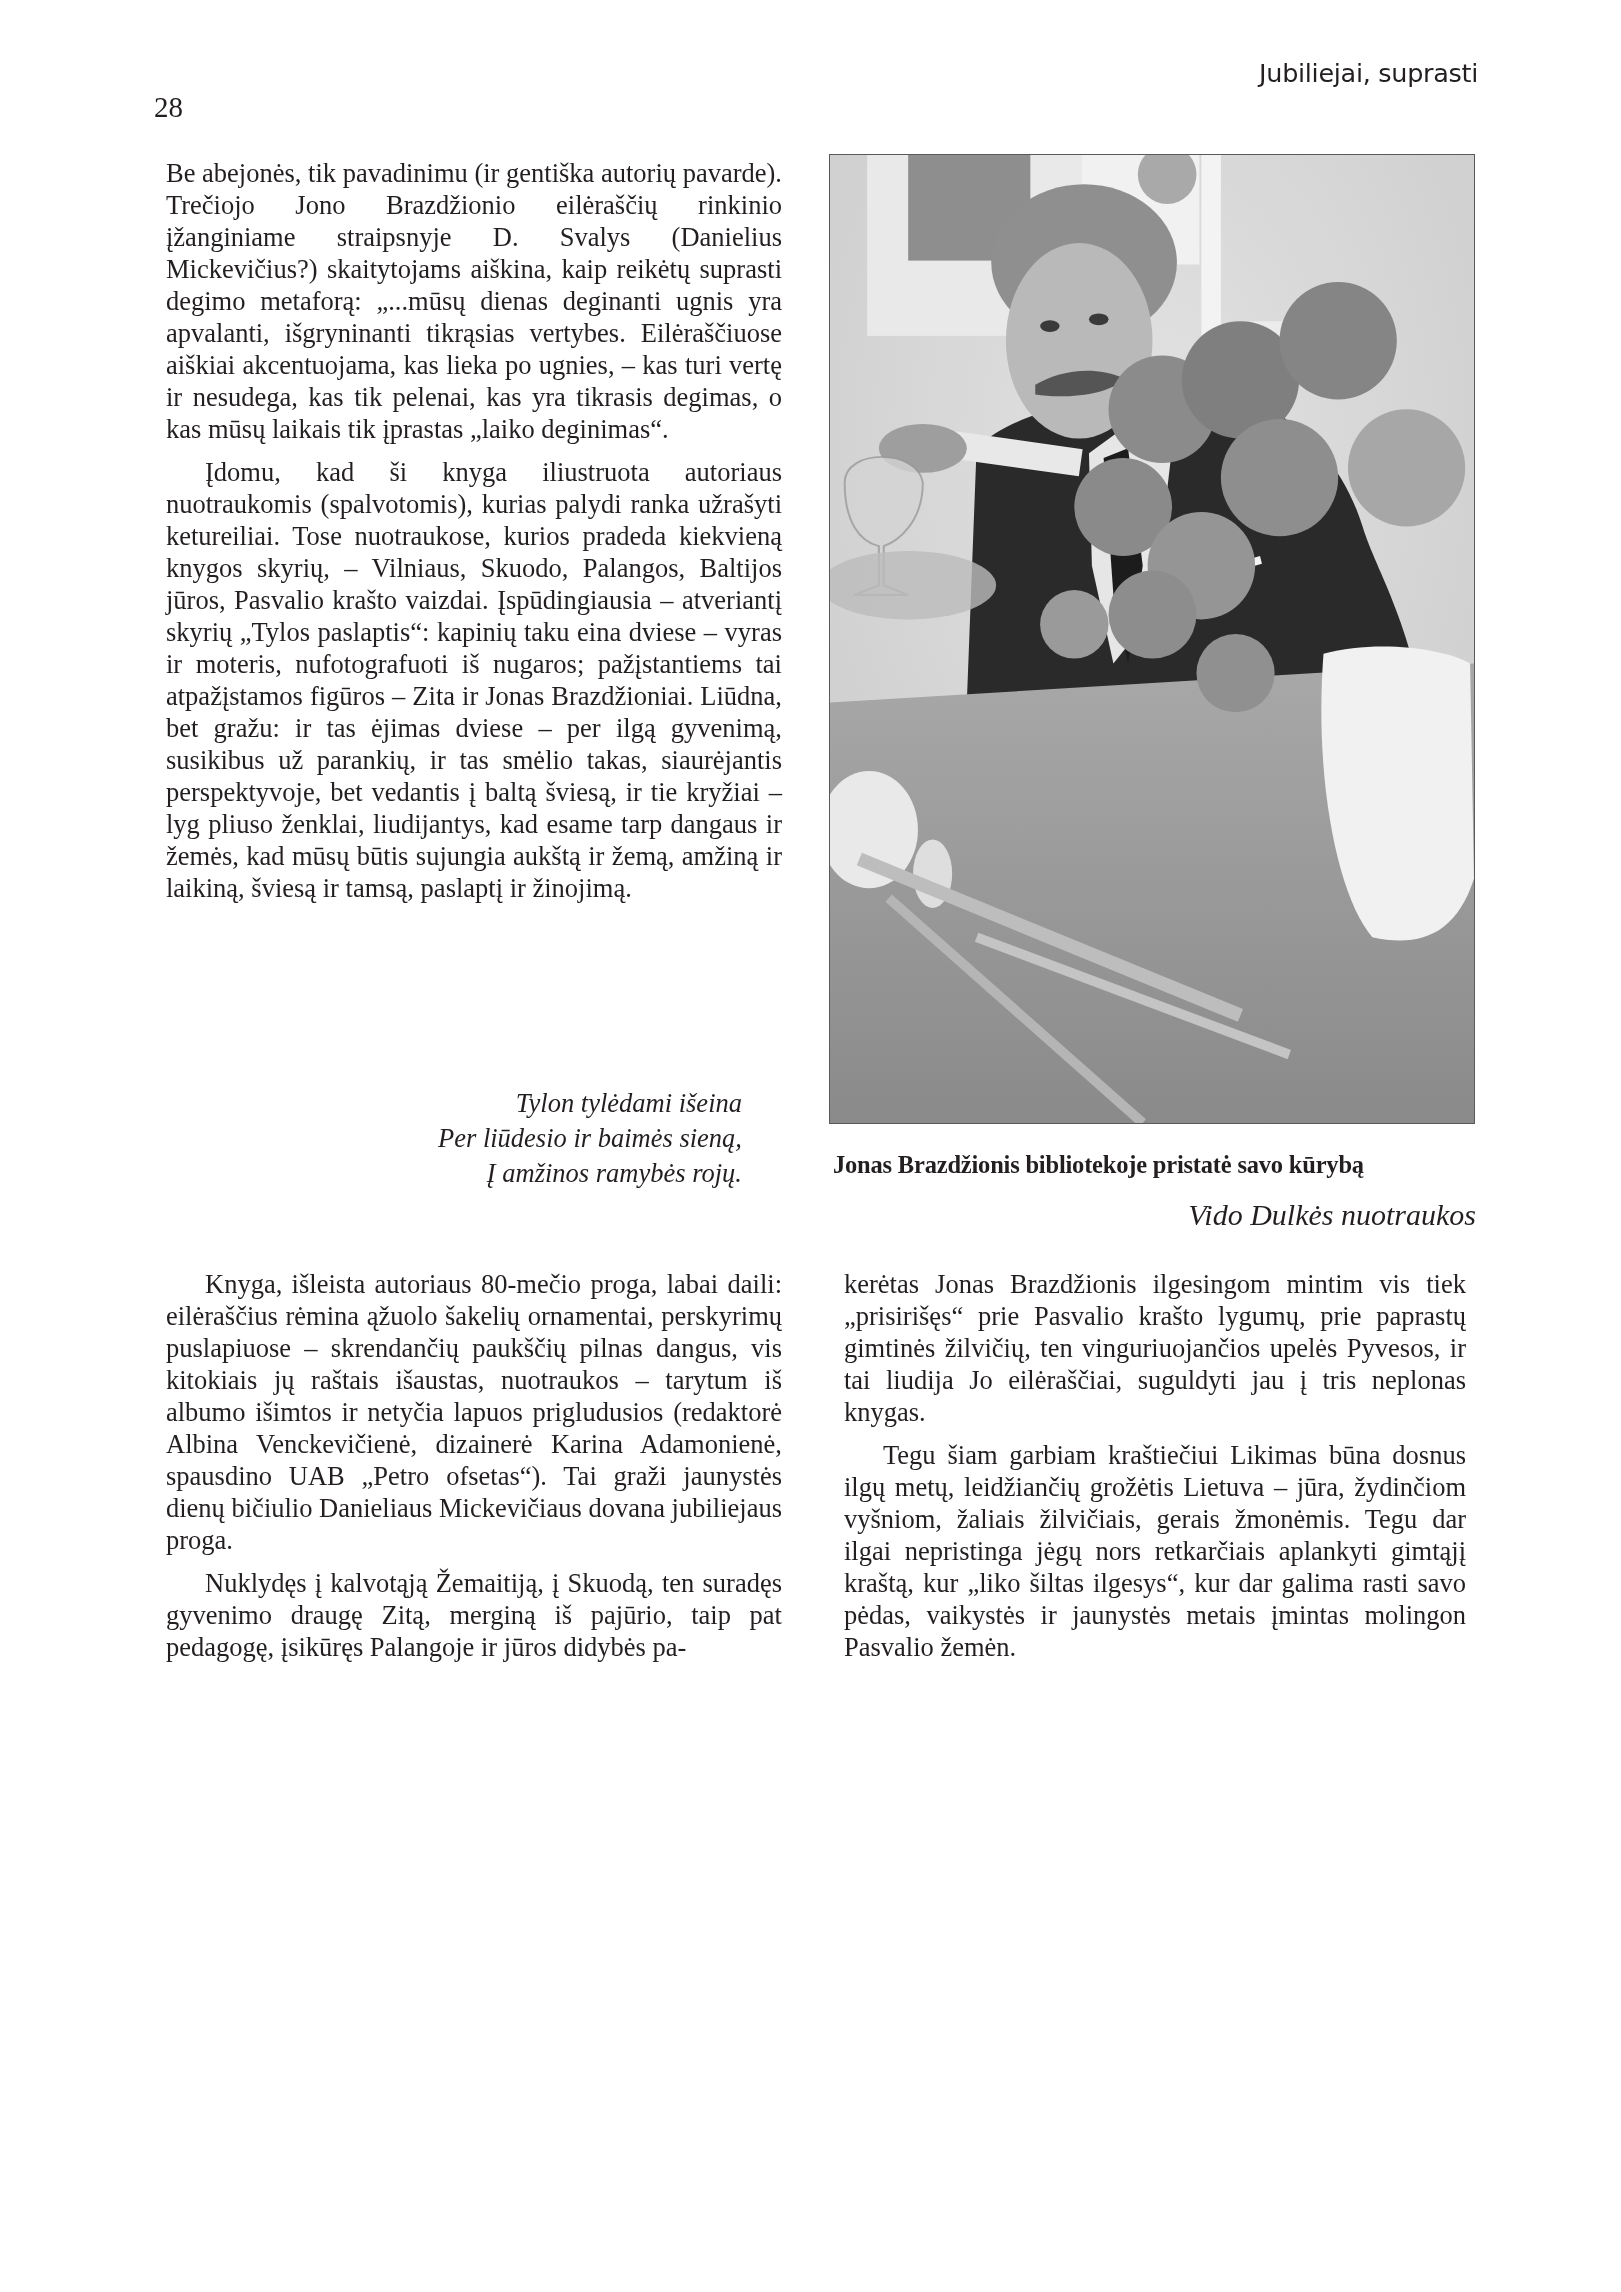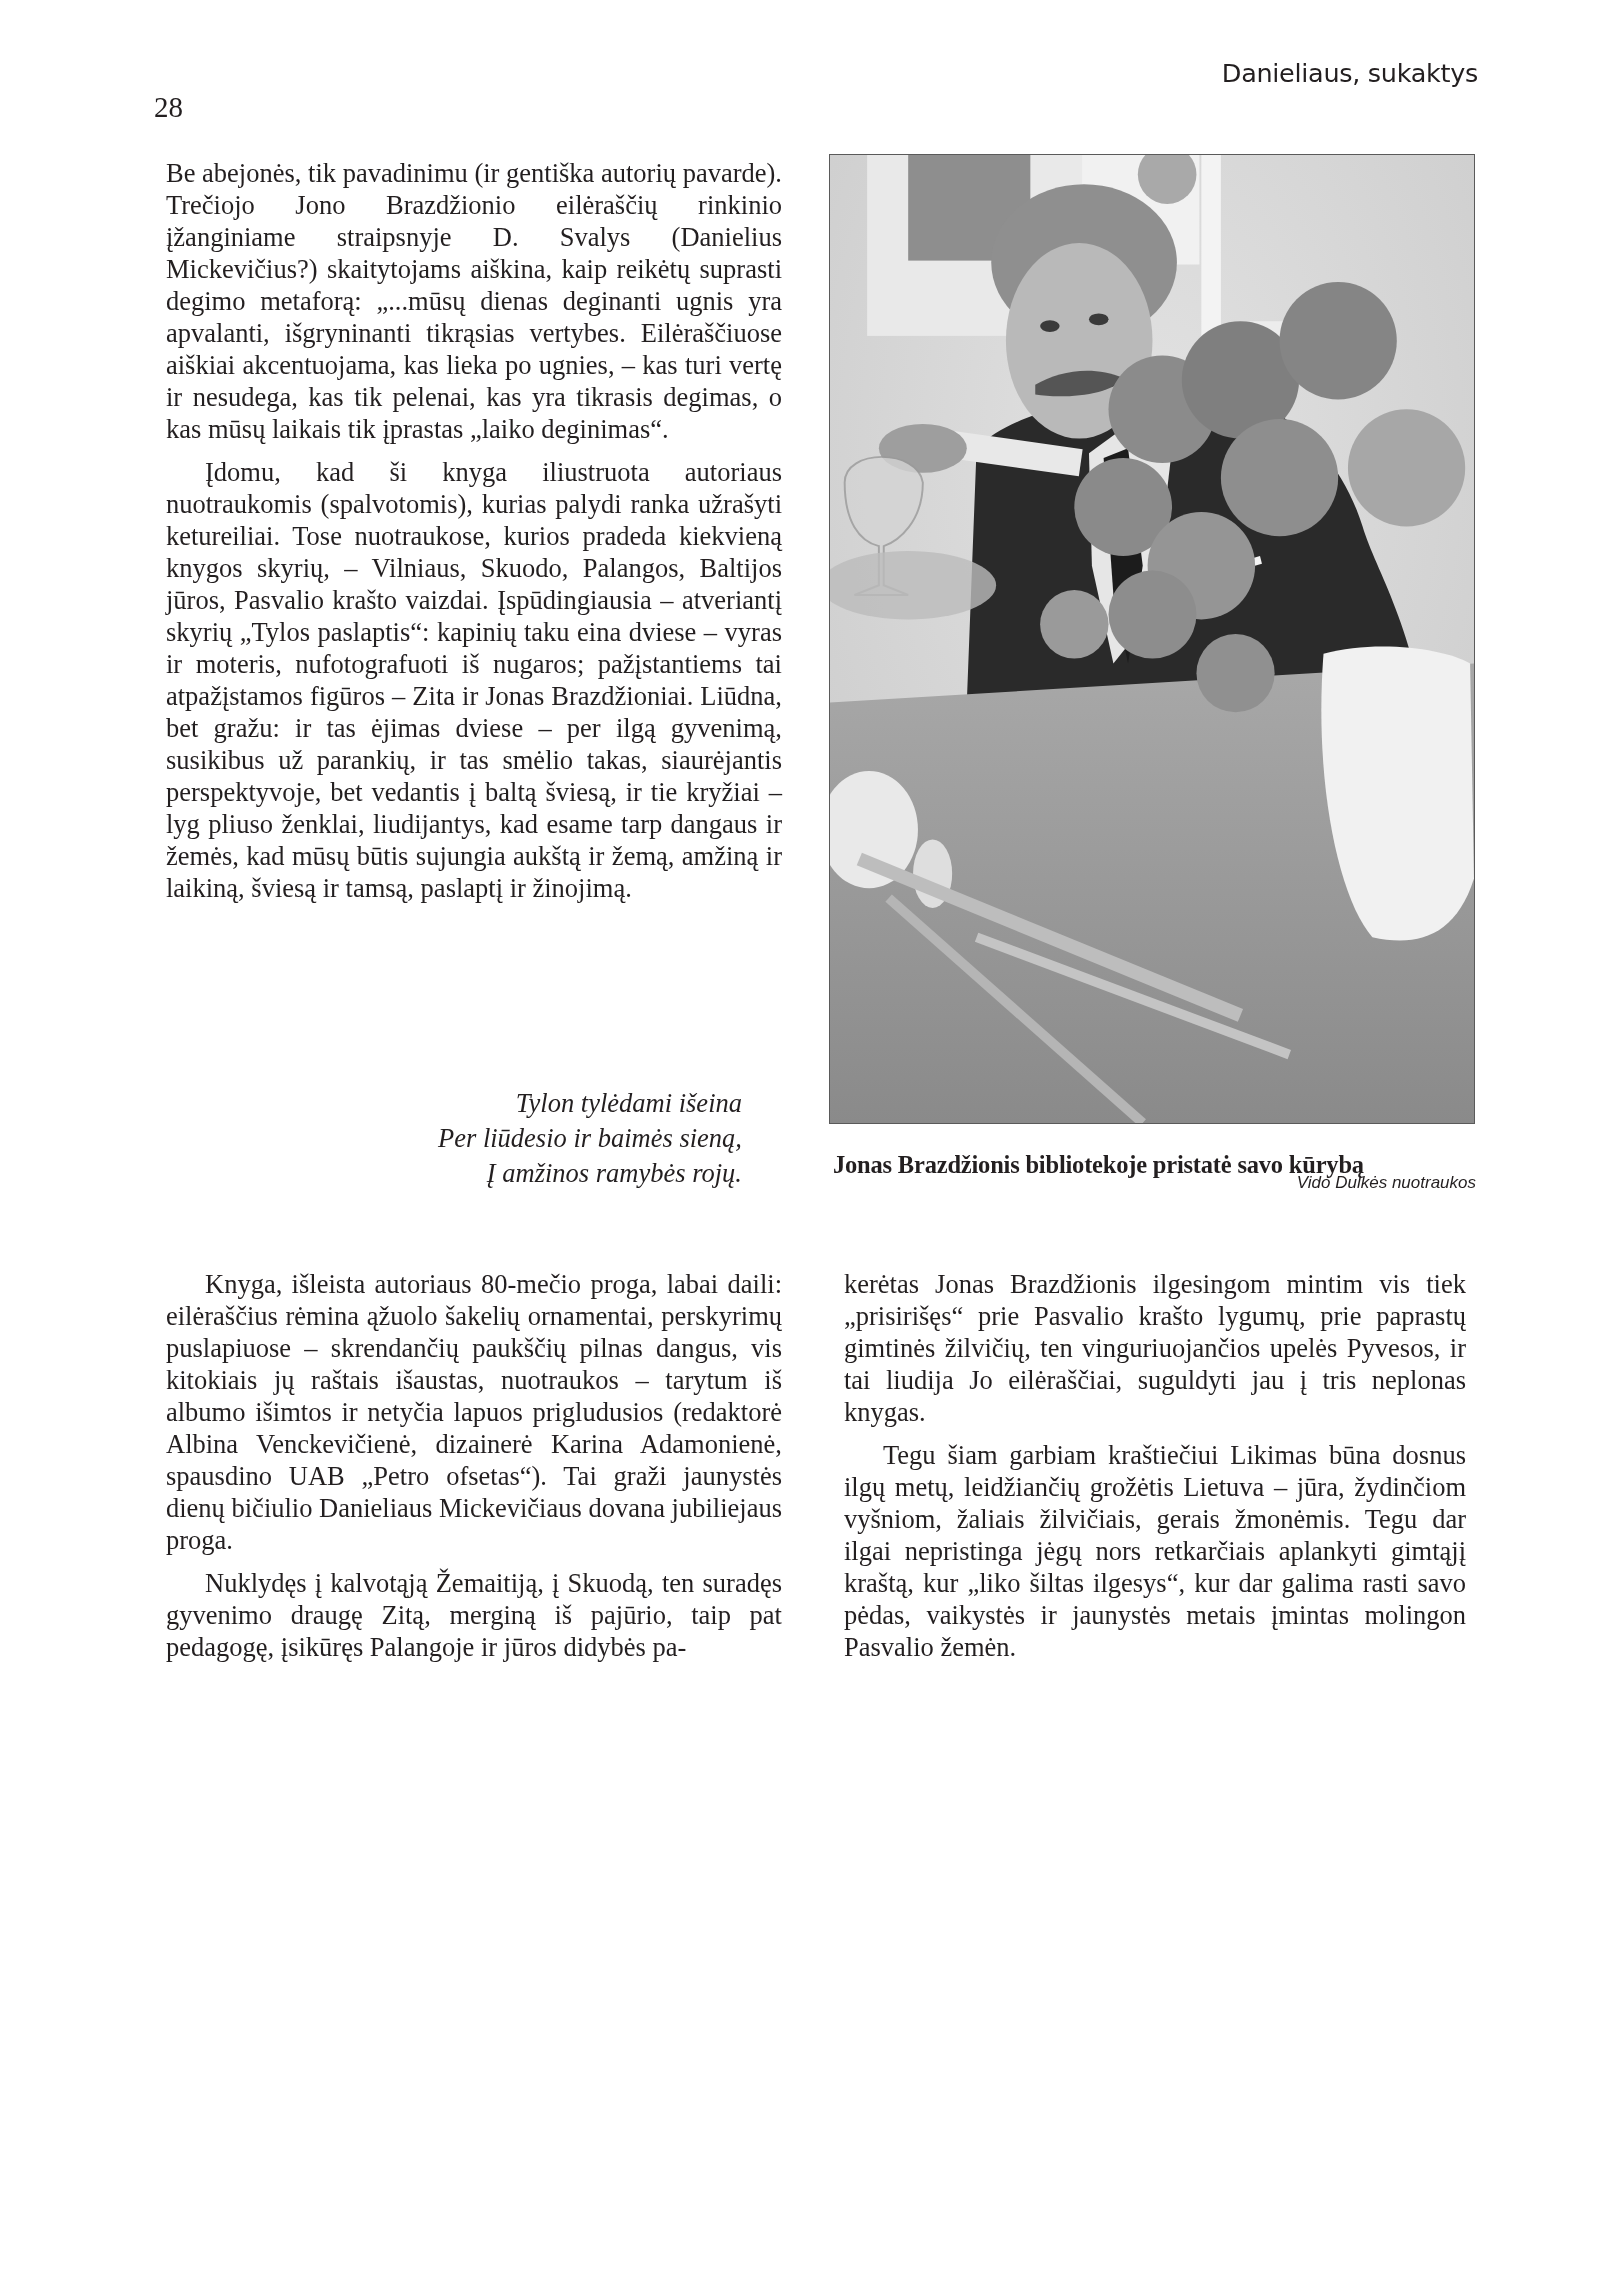--- a/index.html
+++ b/index.html
@@ -10,27 +10,27 @@
     .col p { margin: 11px; }
     .indent { text-indent: 39px; }
     .col-left-top { left: 155px; top: 146px; width: 638px; }
     .poem { position: absolute; left: 193px; top: 1086px; width: 549px; font-family: "Liberation Serif", serif; font-style: italic; font-size: 26.5px; line-height: 35px; text-align: right; }
     .poem div { white-space: nowrap; }
     .col-left-bottom { left: 155px; top: 1257px; width: 638px; }
     .col-right-bottom { left: 833px; top: 1257px; width: 644px; }
     .photo { position: absolute; left: 829px; top: 154px; width: 646px; height: 970px; border: 1px solid #5a5a5a; box-sizing: border-box; background: #cfcfcf; overflow: hidden; }
     .photo svg { display: block; width: 100%; height: 100%; }
     .caption { position: absolute; left: 833px; top: 1150px; width: 647px; font-family: "Liberation Serif", serif; font-weight: bold; font-size: 24.5px; line-height: 29px; white-space: nowrap; letter-spacing: -0.2px; }
-    .credit { position: absolute; right: 145px; top: 1168px; font-family: Liberation Sans, sans-serif; font-style: italic; font-size: 17px; line-height: 29px; white-space: nowrap; }
+    .credit { position: absolute; right: 145px; top: 1200px; font-family: Liberation Serif, serif; font-style: italic; font-size: 30px; line-height: 29px; white-space: nowrap; }
   </style>
 </head>
 <body>
 
 <div class="page-number">28</div>
-<div class="running-head">Danieliaus, sukaktys</div>
+<div class="running-head">Jubiliejai, suprasti</div>
 
 <div class="col col-left-top">
   <p>Be abejonės, tik pavadinimu (ir gentiška autorių pavarde). Trečiojo Jono Brazdžionio eilėraščių rinkinio įžanginiame straipsnyje D. Svalys (Danielius Mickevičius?) skaitytojams aiškina, kaip reikėtų suprasti degimo metaforą: „...mūsų dienas deginanti ugnis yra apvalanti, išgryninanti tikrąsias vertybes. Eilėraščiuose aiškiai akcentuojama, kas lieka po ugnies, – kas turi vertę ir nesudega, kas tik pelenai, kas yra tikrasis degimas, o kas mūsų laikais tik įprastas „laiko deginimas“.</p>
   <p class="indent">Įdomu, kad ši knyga iliustruota autoriaus nuotraukomis (spalvotomis), kurias palydi ranka užrašyti ketureiliai. Tose nuotraukose, kurios pradeda kiekvieną knygos skyrių, – Vilniaus, Skuodo, Palangos, Baltijos jūros, Pasvalio krašto vaizdai. Įspūdingiausia – atveriantį skyrių „Tylos paslaptis“: kapinių taku eina dviese – vyras ir moteris, nufotografuoti iš nugaros; pažįstantiems tai atpažįstamos figūros – Zita ir Jonas Brazdžioniai. Liūdna, bet gražu: ir tas ėjimas dviese – per ilgą gyvenimą, susikibus už parankių, ir tas smėlio takas, siaurėjantis perspektyvoje, bet vedantis į baltą šviesą, ir tie kryžiai – lyg pliuso ženklai, liudijantys, kad esame tarp dangaus ir žemės, kad mūsų būtis sujungia aukštą ir žemą, amžiną ir laikiną, šviesą ir tamsą, paslaptį ir žinojimą.</p>
 </div>
 
 <div class="poem">
   <div>Tylon tylėdami išeina</div>
   <div>Per liūdesio ir baimės sieną,</div>
   <div>Į amžinos ramybės rojų.</div>

